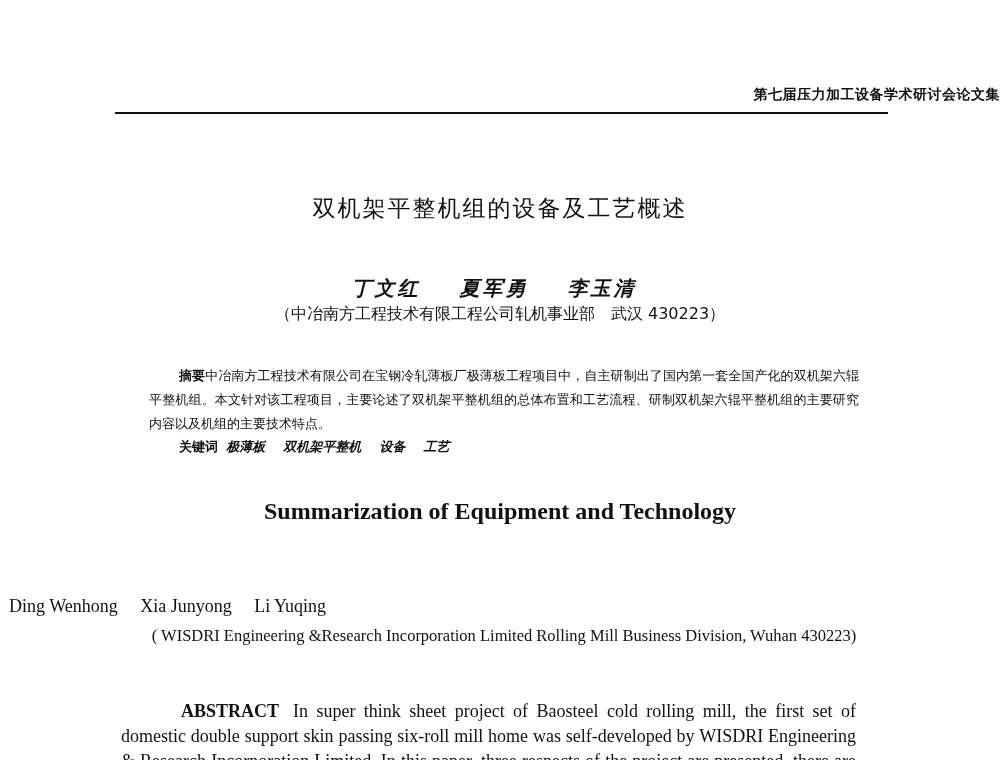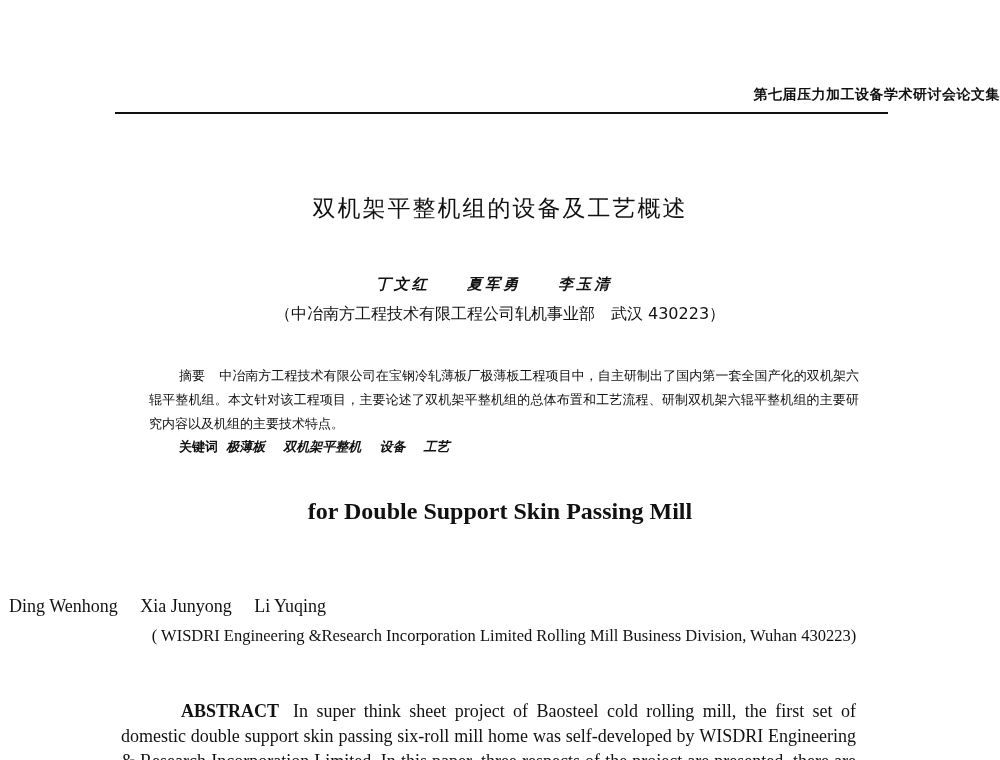--- a/index.html
+++ b/index.html
@@ -35,21 +35,21 @@
       text-align: center;
       font-family: "DejaVu Sans", sans-serif;
       font-size: 23px;
       letter-spacing: 2px;
     }
 
     .cn-authors {
       left: 0; width: 988px; top: 275px;
       text-align: center;
       font-family: "DejaVu Serif", serif;
-      font-size: 15px;
+      font-size: 20px;
       font-weight: bold;
       font-style: italic;
       word-spacing: 0;
     }
     .cn-authors span { margin: 0 16px; letter-spacing: 3px; }
 
     .cn-affil {
       left: 0; width: 1000px; top: 304px;
       text-align: center;
       font-family: "DejaVu Sans", sans-serif;
@@ -59,22 +59,21 @@
     .cn-abstract {
       left: 149px; width: 710px; top: 364px;
       font-family: "DejaVu Serif", serif;
       font-size: 13px;
       line-height: 24px;
       text-align: justify;
       text-indent: 30px;
     }
     .cn-abstract .label {
       font-family: "DejaVu Sans", sans-serif;
-      font-weight: normal;
-      margin-right: 14px;
+      font-weight: bold;
     }
 
     .cn-keywords {
       left: 179px; top: 438px;
       font-size: 13px;
       font-family: "DejaVu Serif", serif;
     }
     .cn-keywords .label {
       font-family: "DejaVu Sans", sans-serif;
       font-weight: bold;
@@ -146,21 +145,21 @@
 
 <div class="abs cn-keywords">
   <span class="label">关键词</span>
   <span class="kw">极薄板</span>
   <span class="kw">双机架平整机</span>
   <span class="kw">设备</span>
   <span class="kw">工艺</span>
 </div>
 
 <div class="abs en-title">
-  <div>for Double Support Skin Passing Mill</div>
+  <div>Summarization of Equipment and Technology</div>
 </div>
 
 <div class="abs en-authors">
   <span>Ding Wenhong</span>
   <span>Xia Junyong</span>
   <span>Li Yuqing</span>
 </div>
 
 <div class="abs en-affil">( WISDRI Engineering &amp;Research Incorporation Limited Rolling Mill Business Division, Wuhan 430223)</div>
 

